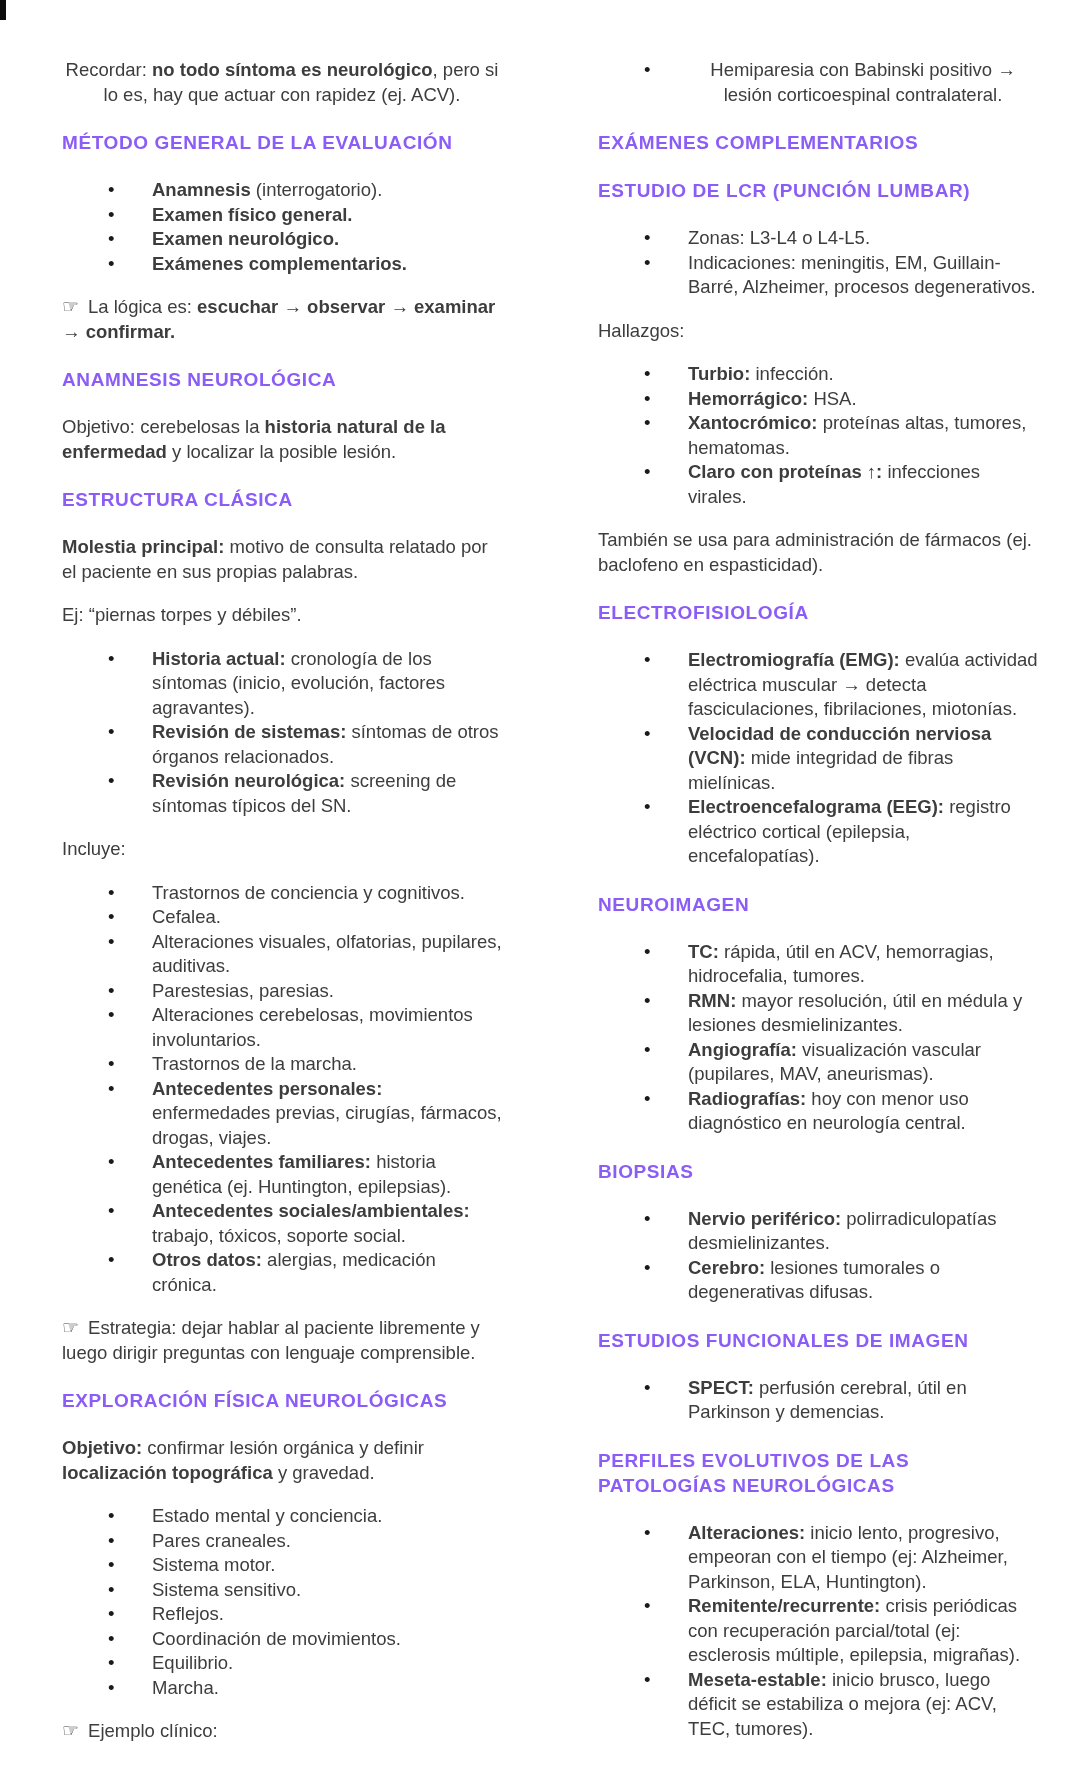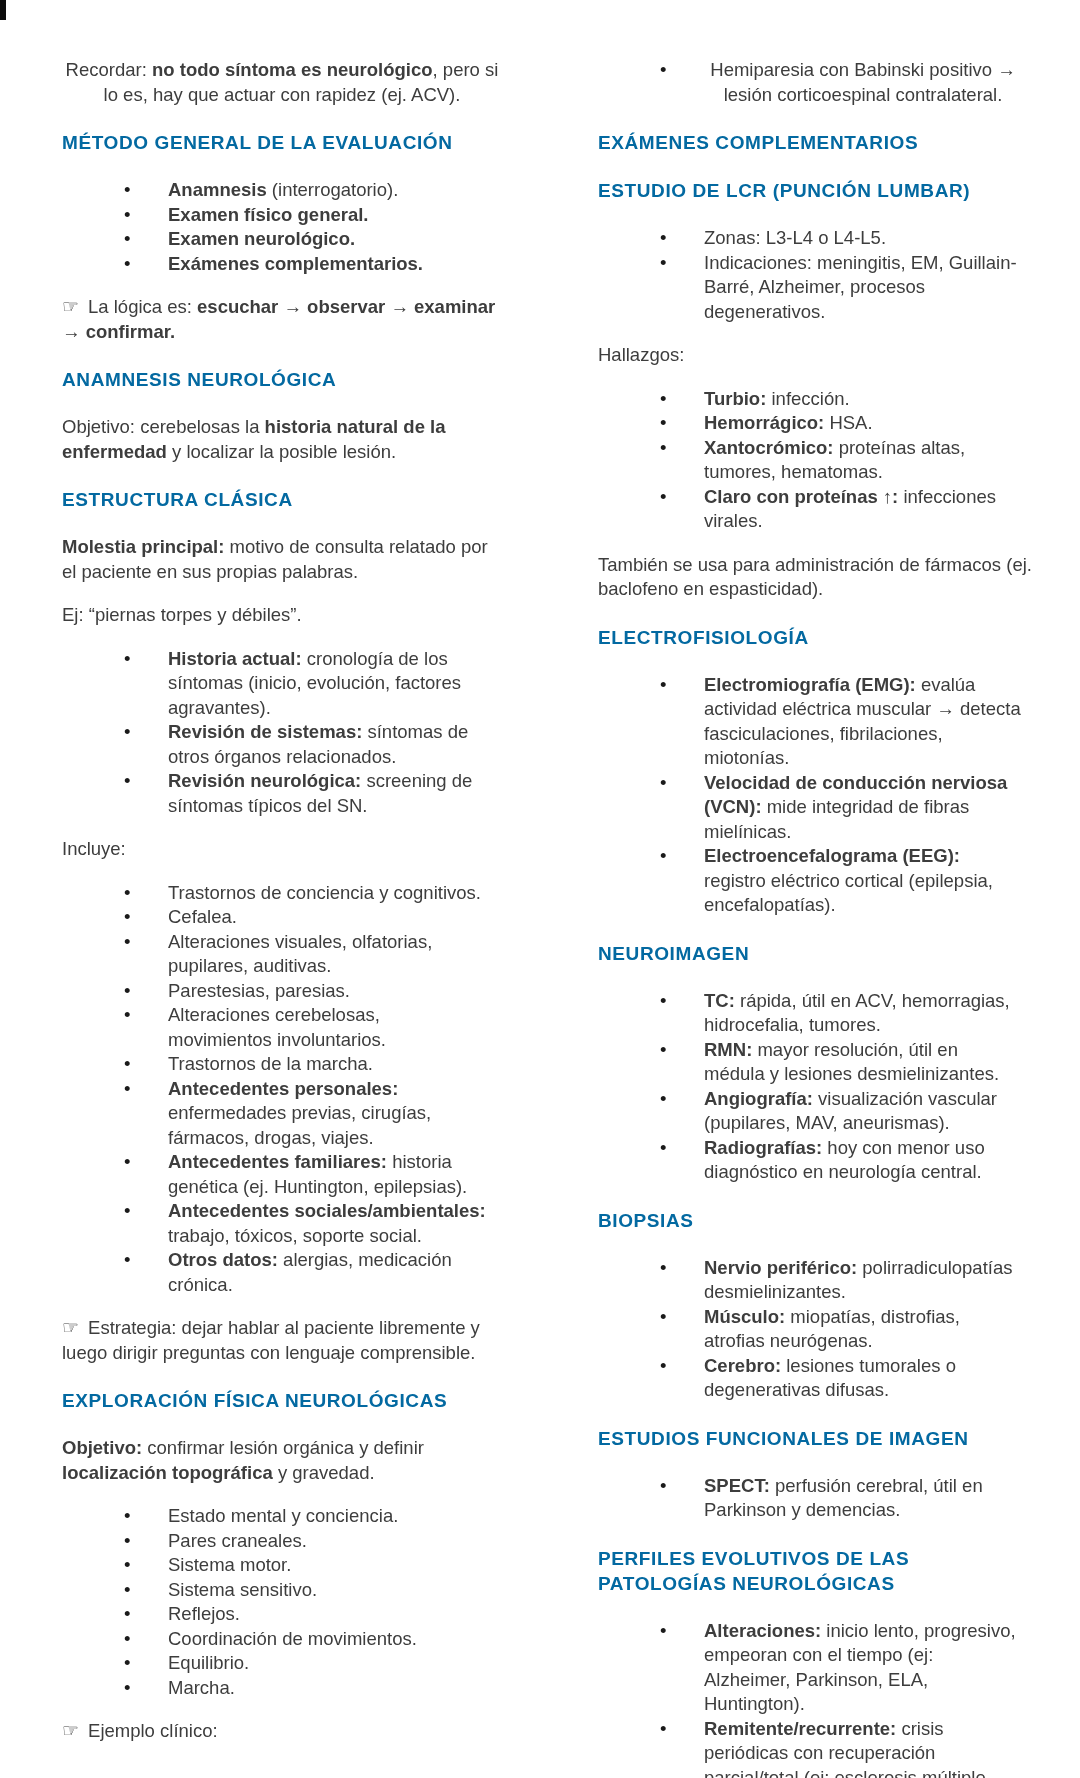--- a/index.html
+++ b/index.html
@@ -26,26 +26,26 @@
   .col{min-width:0;}
   .col > :first-child{margin-top:0;text-align:center;}
   .para{
     font-size:18.5px;line-height:24.5px;
     margin:19px 0;
   }
   .heading{
     font-size:19px;line-height:25px;
     font-weight:bold;
     letter-spacing:0.6px;
-    color:#0369a1;
+    color:#8b5cf6;
     margin:23px 0;
   }
   .list{
     list-style:none;
-    margin:19px 16px;
+    margin:19px 0;
     padding:0;
     font-size:18.5px;line-height:24.5px;
   }
   .list li{
     position:relative;
     padding-left:90px;
   }
   .list li::before{
     content:"\2022";
     position:absolute;
@@ -140,21 +140,20 @@
       <h2 class="heading">NEUROIMAGEN</h2>
       <ul class="list">
         <li><span class="run b">TC:</span><span class="run"> rápida, útil en ACV, hemorragias, hidrocefalia, tumores.</span></li>
         <li><span class="run b">RMN:</span><span class="run"> mayor resolución, útil en médula y lesiones desmielinizantes.</span></li>
         <li><span class="run b">Angiografía:</span><span class="run"> visualización vascular (pupilares, MAV, aneurismas).</span></li>
         <li><span class="run b">Radiografías:</span><span class="run"> hoy con menor uso diagnóstico en neurología central.</span></li>
       </ul>
       <h2 class="heading">BIOPSIAS</h2>
       <ul class="list">
         <li><span class="run b">Nervio periférico:</span><span class="run"> polirradiculopatías desmielinizantes.</span></li>
-        <li><span class="run b">Músculo:</span><span class="run"> miopatías, distrofias, atrofias neurógenas.</span></li>
         <li><span class="run b">Cerebro:</span><span class="run"> lesiones tumorales o degenerativas difusas.</span></li>
       </ul>
       <h2 class="heading">ESTUDIOS FUNCIONALES DE IMAGEN</h2>
       <ul class="list">
         <li><span class="run b">SPECT:</span><span class="run"> perfusión cerebral, útil en Parkinson y demencias.</span></li>
       </ul>
       <h2 class="heading">PERFILES EVOLUTIVOS DE LAS PATOLOGÍAS NEUROLÓGICAS</h2>
       <ul class="list">
         <li><span class="run b">Alteraciones:</span><span class="run"> inicio lento, progresivo, empeoran con el tiempo (ej: Alzheimer, Parkinson, ELA, Huntington).</span></li>
         <li><span class="run b">Remitente/recurrente:</span><span class="run"> crisis periódicas con recuperación parcial/total (ej: esclerosis múltiple, epilepsia, migrañas).</span></li>

